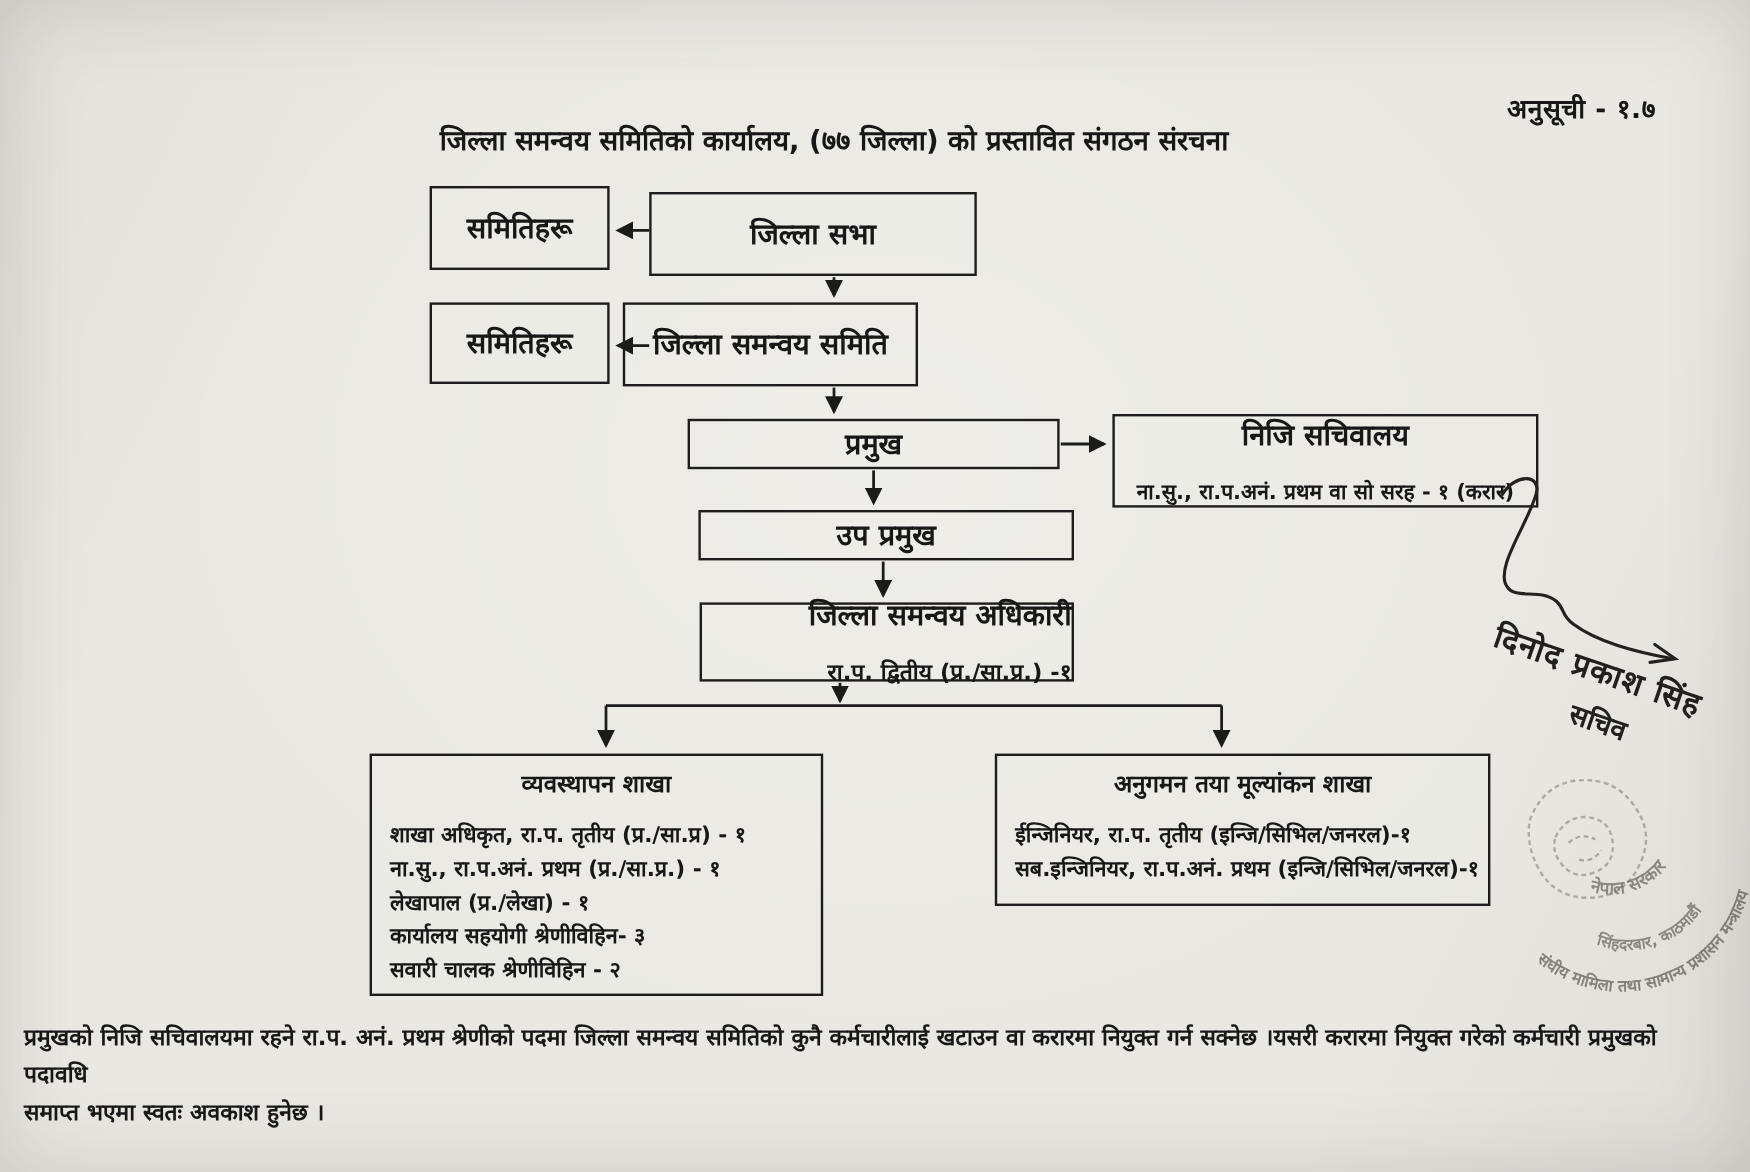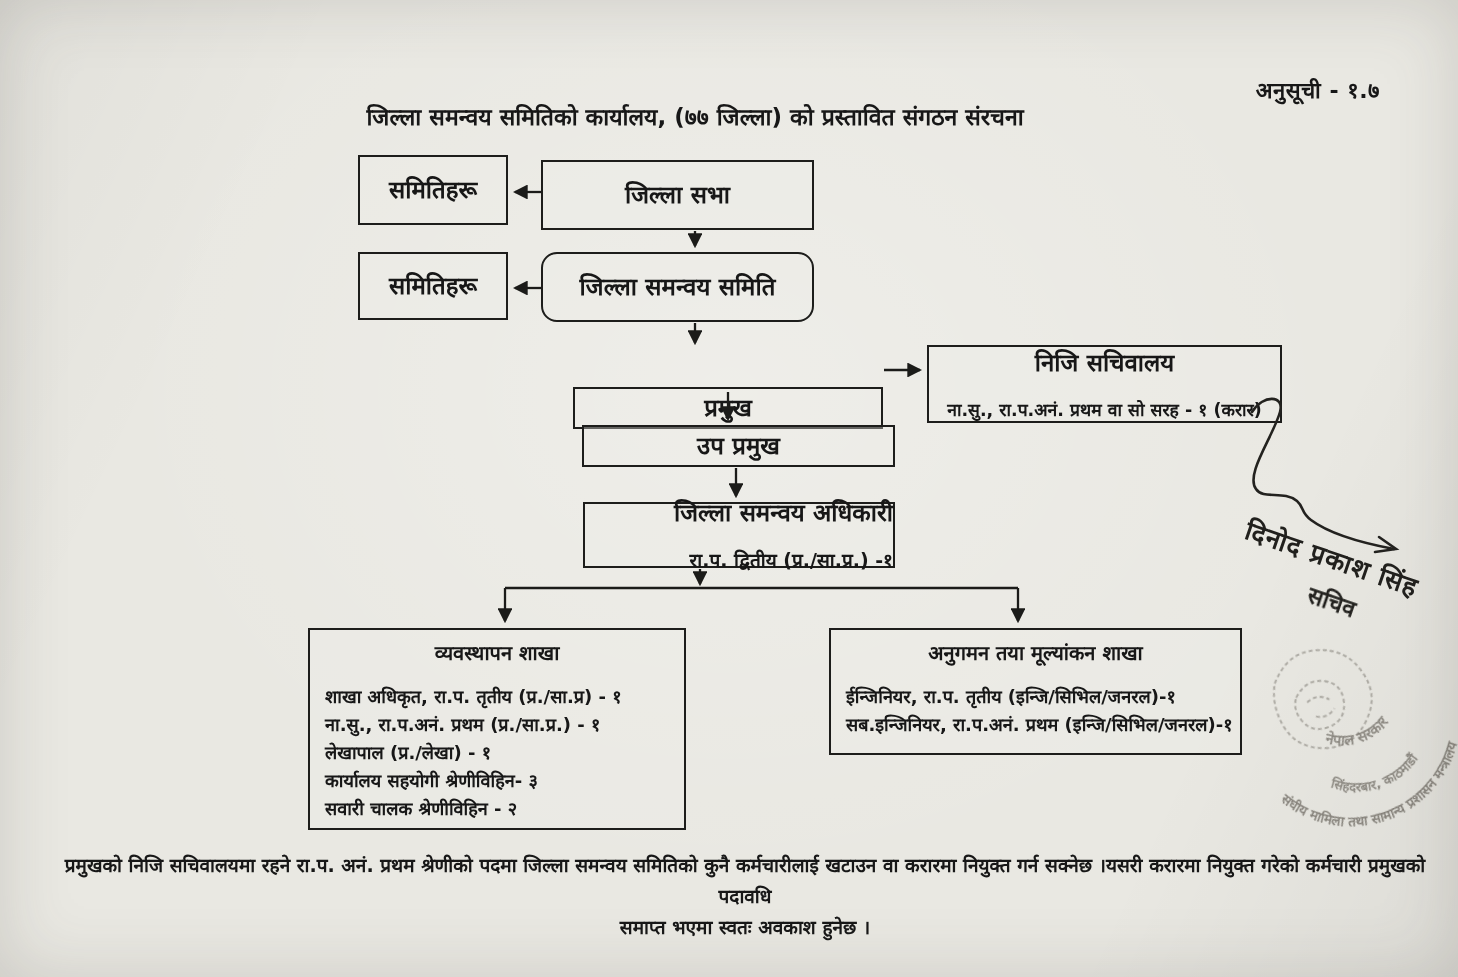--- a/index.html
+++ b/index.html
@@ -59,22 +59,22 @@
     transform:rotate(19deg); transform-origin:center; letter-spacing:1px;
     color:#21201d;
   }
   .sig-role{
     position:absolute; left:1272px; top:585px; width:120px;
     text-align:center; font-size:23px; font-weight:700;
     transform:rotate(19deg); transform-origin:center;
     color:#21201d;
   }
   .footer-note{
-    position:absolute; left:36px; top:850px; width:1418px;
-    text-align:center; font-size:19px; font-weight:700; line-height:31px;
+    position:absolute; left:20px; top:850px; width:1418px;
+    font-size:19px; font-weight:700; line-height:31px;
   }
 </style>
 </head>
 <body>
 
 <div class="page">
 
   <div class="annex">अनुसूची - १.७</div>
 
   <div class="doc-title">जिल्ला समन्वय समितिको कार्यालय, (७७ जिल्ला) को प्रस्तावित संगठन संरचना</div>
@@ -84,25 +84,25 @@
   </div>
 
   <div class="box" style="left:541px;top:160px;width:273px;height:70px;">
     <div class="ttl">जिल्ला सभा</div>
   </div>
 
   <div class="box" style="left:358px;top:252px;width:150px;height:68px;">
     <div class="ttl">समितिहरू</div>
   </div>
 
-  <div class="box" style="left:541px;top:252px;width:273px;height:70px;border-radius:16px;">
+  <div class="box" style="left:519px;top:252px;width:246px;height:70px;">
     <div class="ttl">जिल्ला समन्वय समिति</div>
   </div>
 
-  <div class="box" style="left:573px;top:349px;width:310px;height:42px;margin-top:38px;">
+  <div class="box" style="left:573px;top:349px;width:310px;height:42px;">
     <div class="ttl">प्रमुख</div>
   </div>
 
   <div class="box" style="left:927px;top:345px;width:355px;height:78px;">
     <div class="ttl">निजि सचिवालय</div>
     <div class="sub">ना.सु., रा.प.अनं. प्रथम वा सो सरह - १ (करार)</div>
   </div>
 
   <div class="box" style="left:582px;top:425px;width:313px;height:42px;">
     <div class="ttl">उप प्रमुख</div>

